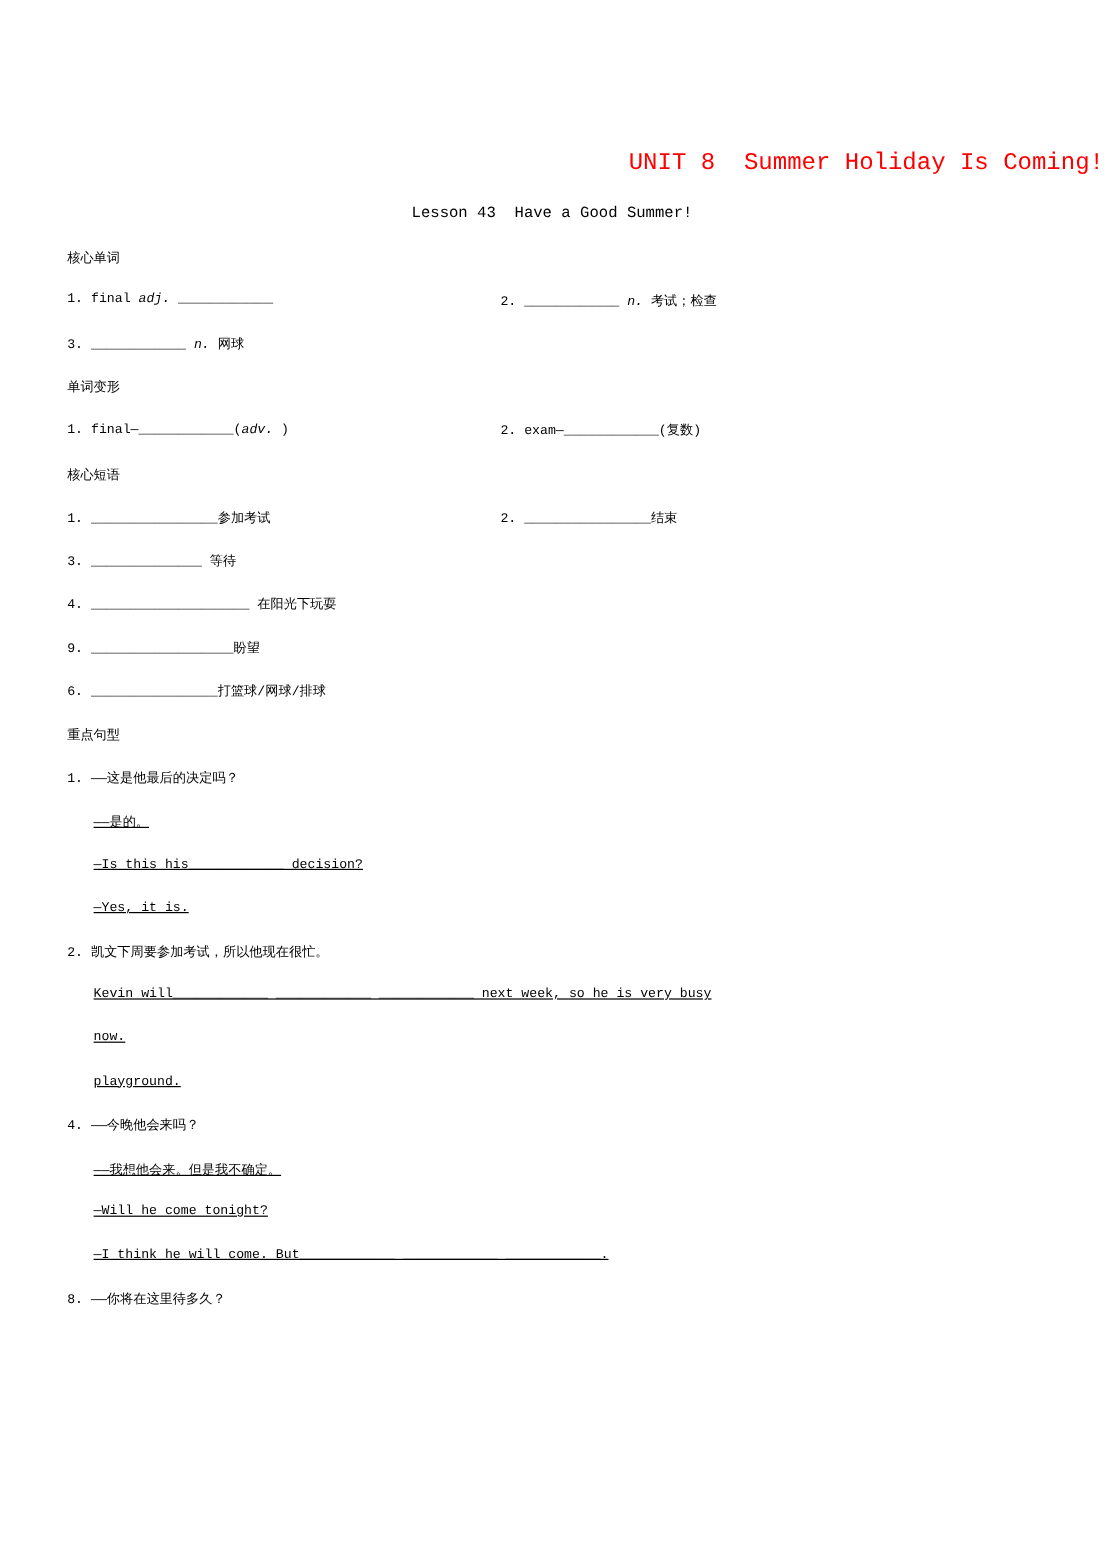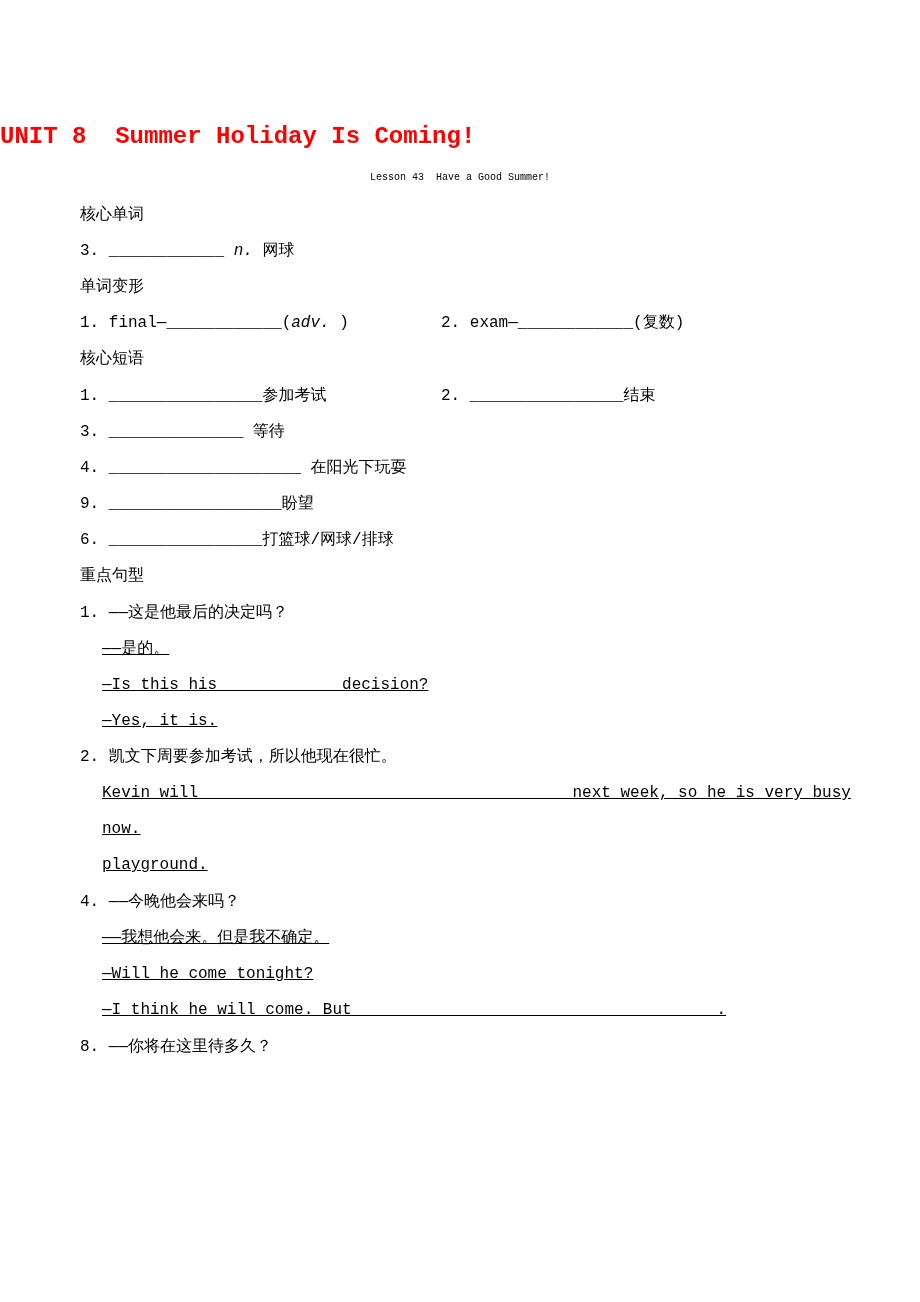--- a/index.html
+++ b/index.html
@@ -6,38 +6,38 @@
   html, body { background: #ffffff; }
   body {
     width: 920px;
     height: 1302px;
     font-family: "Liberation Mono", "DejaVu Sans Mono", monospace;
     color: #000000;
     overflow: hidden;
   }
   .page { width: 920px; height: 1302px; padding-top: 123px; }
   .title {
-    text-align: left;
-    font-size: 24px;
-    font-weight: bold;
+    text-align: right;
+    font-size: 20px;
+    font-weight: normal;
     height: 28px;
     line-height: 28px;
     white-space: pre;
     color: #ff0000;
   }
   .subtitle {
     text-align: center;
-    font-size: 10px;
+    font-size: 13px;
     font-weight: normal;
     height: 36px;
     line-height: 36px;
     margin-top: 9px;
     white-space: pre;
   }
-  .content { padding-left: 80px; font-size: 16px; }
+  .content { padding-left: 56px; font-size: 11px; }
   .row {
     height: 36.2px;
     display: flex;
     align-items: center;
     white-space: pre;
   }
   .row.indent { padding-left: 22px; text-decoration: underline; }
   .cell-left { display: inline-block; width: 361px; white-space: pre; }
   .cell-right { display: inline-block; white-space: pre; }
   em { font-style: italic; }
@@ -47,20 +47,24 @@
 
 <div class="page">
 
   <h1 class="title" style="color: rgb(255, 0, 0);">UNIT 8  Summer Holiday Is Coming!</h1>
   <h2 class="subtitle">Lesson 43  Have a Good Summer!</h2>
 
   <div class="content">
 
     <div class="row">核心单词</div>
 
+    <div class="row">
+      <span class="cell-left"><span>1. final </span><em>adj.</em><span> ____________</span></span>
+      <span class="cell-right"><span>2. ____________ </span><em>n.</em><span> 考试；检查</span></span>
+    </div>
     <div class="row">
       <span class="cell-left"><span>3. ____________ </span><em>n.</em><span> 网球</span></span>
     </div>
 
     <div class="row">单词变形</div>
 
     <div class="row">
       <span class="cell-left"><span>1. final—____________(</span><em>adv.</em><span> )</span></span>
       <span class="cell-right"><span>2. exam—____________(复数)</span></span>
     </div>

